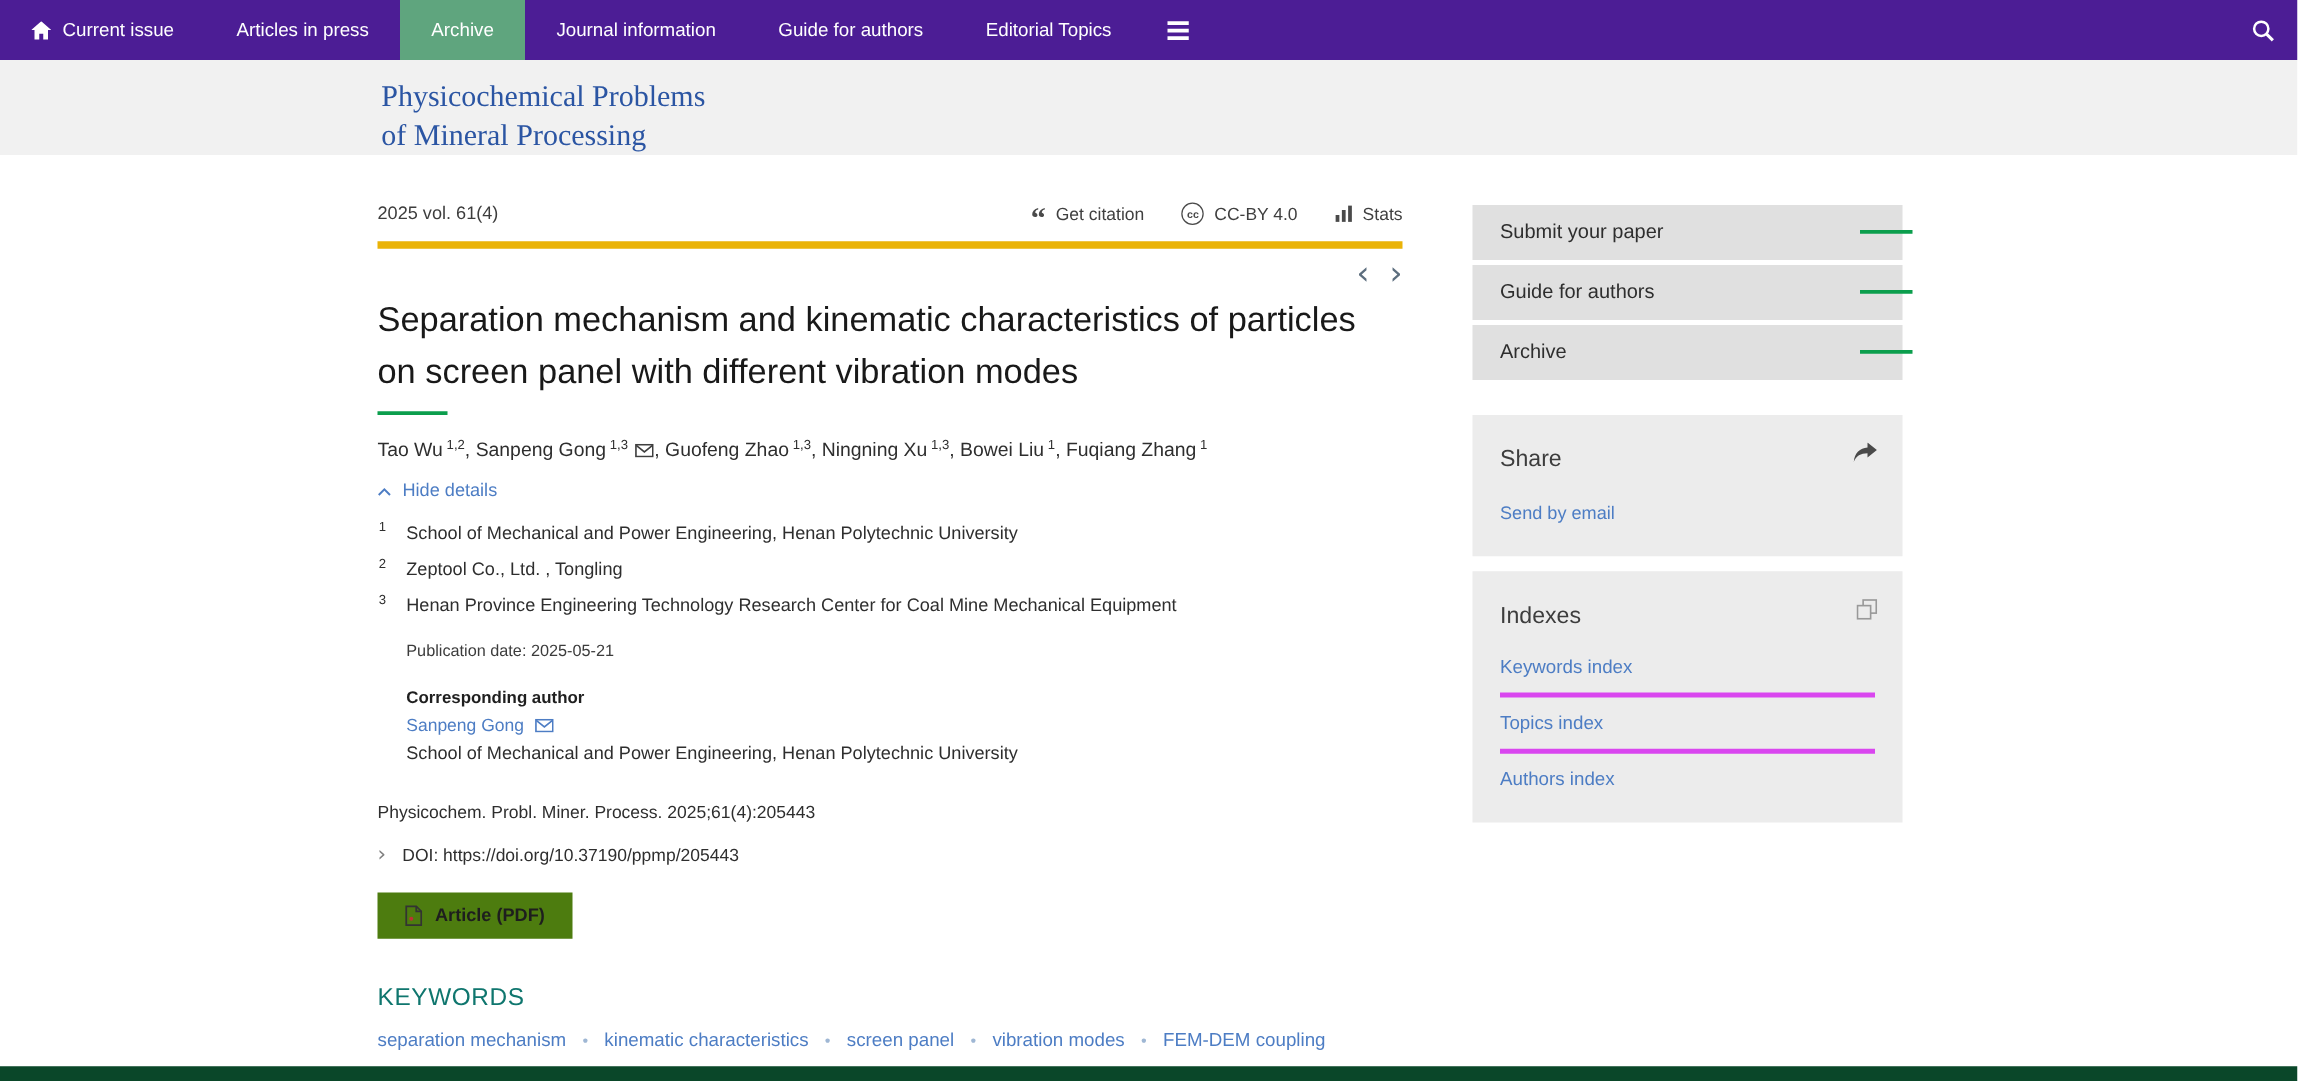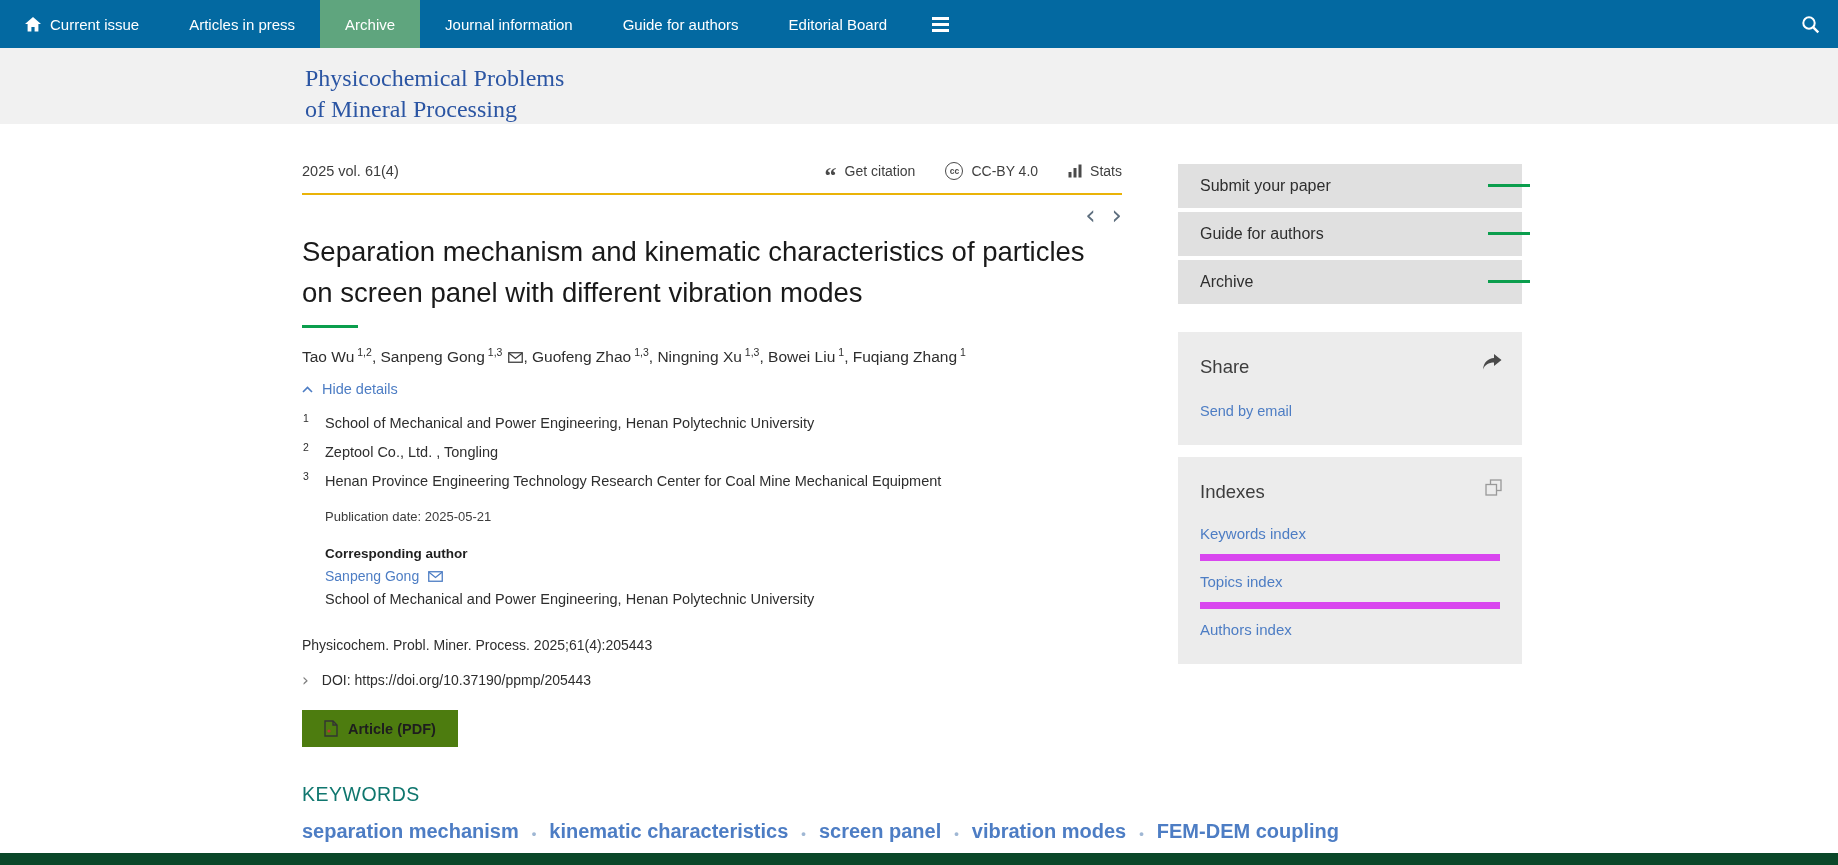--- a/index.html
+++ b/index.html
@@ -1,40 +1,40 @@
 <!DOCTYPE html>
 <html><head>
 <meta charset="utf-8">
 <style>
   html,body{margin:0;padding:0;overflow:hidden;}
   body{width:1838px;height:865px;position:relative;background:#fff;
        font-family:"Liberation Sans",sans-serif;color:#2e2e2e;}
 
   
-  .nav{height:48px;background:#0369a1;display:flex;align-items:stretch;color:#fff;font-size:15px;}
+  .nav{height:48px;background:#4c1d95;display:flex;align-items:stretch;color:#fff;font-size:15px;}
   .nav-item{display:flex;align-items:center;padding:0 25px;cursor:pointer;white-space:nowrap;}
   .nav-item.active{background:#5fa57e;}
   .nav-home{display:flex;margin-right:9px;}
   .hamburger{display:flex;flex-direction:column;justify-content:center;gap:3px;padding:0 20px;cursor:pointer;}
   .hamburger span{display:block;width:17px;height:3px;background:#fff;}
   .nav-search{margin-left:auto;display:flex;align-items:center;padding:0 18px;cursor:pointer;}
 
   
   .header{height:76px;background:#f1f1f1;}
   .journal-title{padding:15px 0 0 305px;font-family:"Liberation Serif",serif;
                  font-size:24px;line-height:31px;color:#2b55a3;}
 
   
   .page-body{display:flex;align-items:flex-start;}
   .main{margin-left:302px;width:820px;padding-top:38px;}
   .sidebar{margin-left:56px;width:344px;padding-top:40px;}
 
   
   .meta-row{display:flex;justify-content:space-between;align-items:center;
-            padding-bottom:13px;border-bottom:2px solid #eab308;}
+            padding-bottom:13px;border-bottom:6px solid #eab308;}
   .issue{font-size:14.5px;color:#3d3d3d;}
   .meta-actions{display:flex;gap:30px;}
   .meta-action{display:flex;align-items:center;gap:8px;font-size:14px;color:#3f3f3f;cursor:pointer;}
   .quote-glyph{font-family:"Liberation Serif",serif;font-weight:bold;font-size:24px;line-height:10px;
                color:#4a4a4a;position:relative;top:4px;}
   .cc-circle{width:16px;height:16px;border:1.5px solid #4a4a4a;border-radius:50%;
              display:inline-flex;align-items:center;justify-content:center;
              font-size:8.5px;font-weight:bold;color:#4a4a4a;}
 
   
@@ -65,37 +65,37 @@
 
   .citation{margin-top:30px;font-size:14px;color:#2e2e2e;}
   .doi-row{margin-top:19px;display:flex;align-items:center;gap:13px;font-size:14px;color:#2e2e2e;}
   .doi-chevron{color:#808080;font-size:17px;line-height:14px;font-family:"DejaVu Sans",sans-serif;}
 
   .pdf-btn{margin-top:22px;display:inline-flex;align-items:center;gap:10px;background:#4d7c0f;
            border:none;padding:10px 22px;font-family:"Liberation Sans",sans-serif;
            font-weight:bold;font-size:14.5px;color:#1e1e1e;cursor:pointer;}
 
   .kw-heading{margin-top:36px;font-size:19.5px;letter-spacing:.5px;color:#0f766e;}
-  .kw-row{margin-top:14px;display:flex;align-items:center;font-size:20px;font-weight:bold;}
+  .kw-row{margin-top:14px;display:flex;align-items:center;font-size:15px;}
   .kw{color:#4d7dc4;cursor:pointer;white-space:nowrap;}
   .kw + .kw::before{content:"\2022";color:#9fb7d4;margin:0 13px;font-size:13px;cursor:default;}
 
   
   .side-btn{position:relative;height:44px;margin-bottom:4px;background:#e0e0e0;
             display:flex;align-items:center;padding-left:22px;font-size:16px;color:#2e2e2e;cursor:pointer;}
   .side-dash{position:absolute;right:-8px;top:20px;width:42px;height:3px;background:#0b9e4d;}
 
   .side-panel{background:#ececec;padding:24px 22px 26px;position:relative;}
   .share-panel{margin-top:28px;}
   .indexes-panel{margin-top:12px;padding-bottom:14px;}
   .panel-heading{font-size:18.5px;color:#3d3d3d;}
   .panel-icon{position:absolute;right:20px;top:22px;cursor:pointer;}
   .share-link{margin-top:25px;color:#4d7dc4;font-size:14.5px;cursor:pointer;width:max-content;}
   .index-links{list-style:none;margin:10px 0 0;padding:0;}
-  .index-links li{padding:12px 0;border-bottom:7px solid #d946ef;color:#4d7dc4;font-size:15px;cursor:pointer;}
+  .index-links li{padding:12px 0;border-bottom:4px solid #d946ef;color:#4d7dc4;font-size:15px;cursor:pointer;}
   .index-links li:last-child{border-bottom:none;}
 
   .footer-bar{position:absolute;bottom:0;left:0;width:100%;height:12px;background:#0a4729;}
 </style>
 </head>
 <body>
 
 <div class="nav">
   <div class="nav-item">
     <span class="nav-home">
@@ -111,21 +111,21 @@
   <div class="nav-item active">
     <span>Archive</span>
   </div>
   <div class="nav-item">
     <span>Journal information</span>
   </div>
   <div class="nav-item">
     <span>Guide for authors</span>
   </div>
   <div class="nav-item">
-    <span>Editorial Board</span>
+    <span>Editorial Topics</span>
   </div>
   <div class="hamburger">
     <span></span>
       <span></span>
       <span></span>
   </div>
   <div class="nav-search">
     <svg width="19" height="19" viewBox="0 0 19 19">
       <circle cx="8" cy="8" r="5.7" fill="none" stroke="#fff" stroke-width="2"></circle>
       <line x1="12.3" y1="12.3" x2="17.3" y2="17.3" stroke="#fff" stroke-width="2.4"></line>

